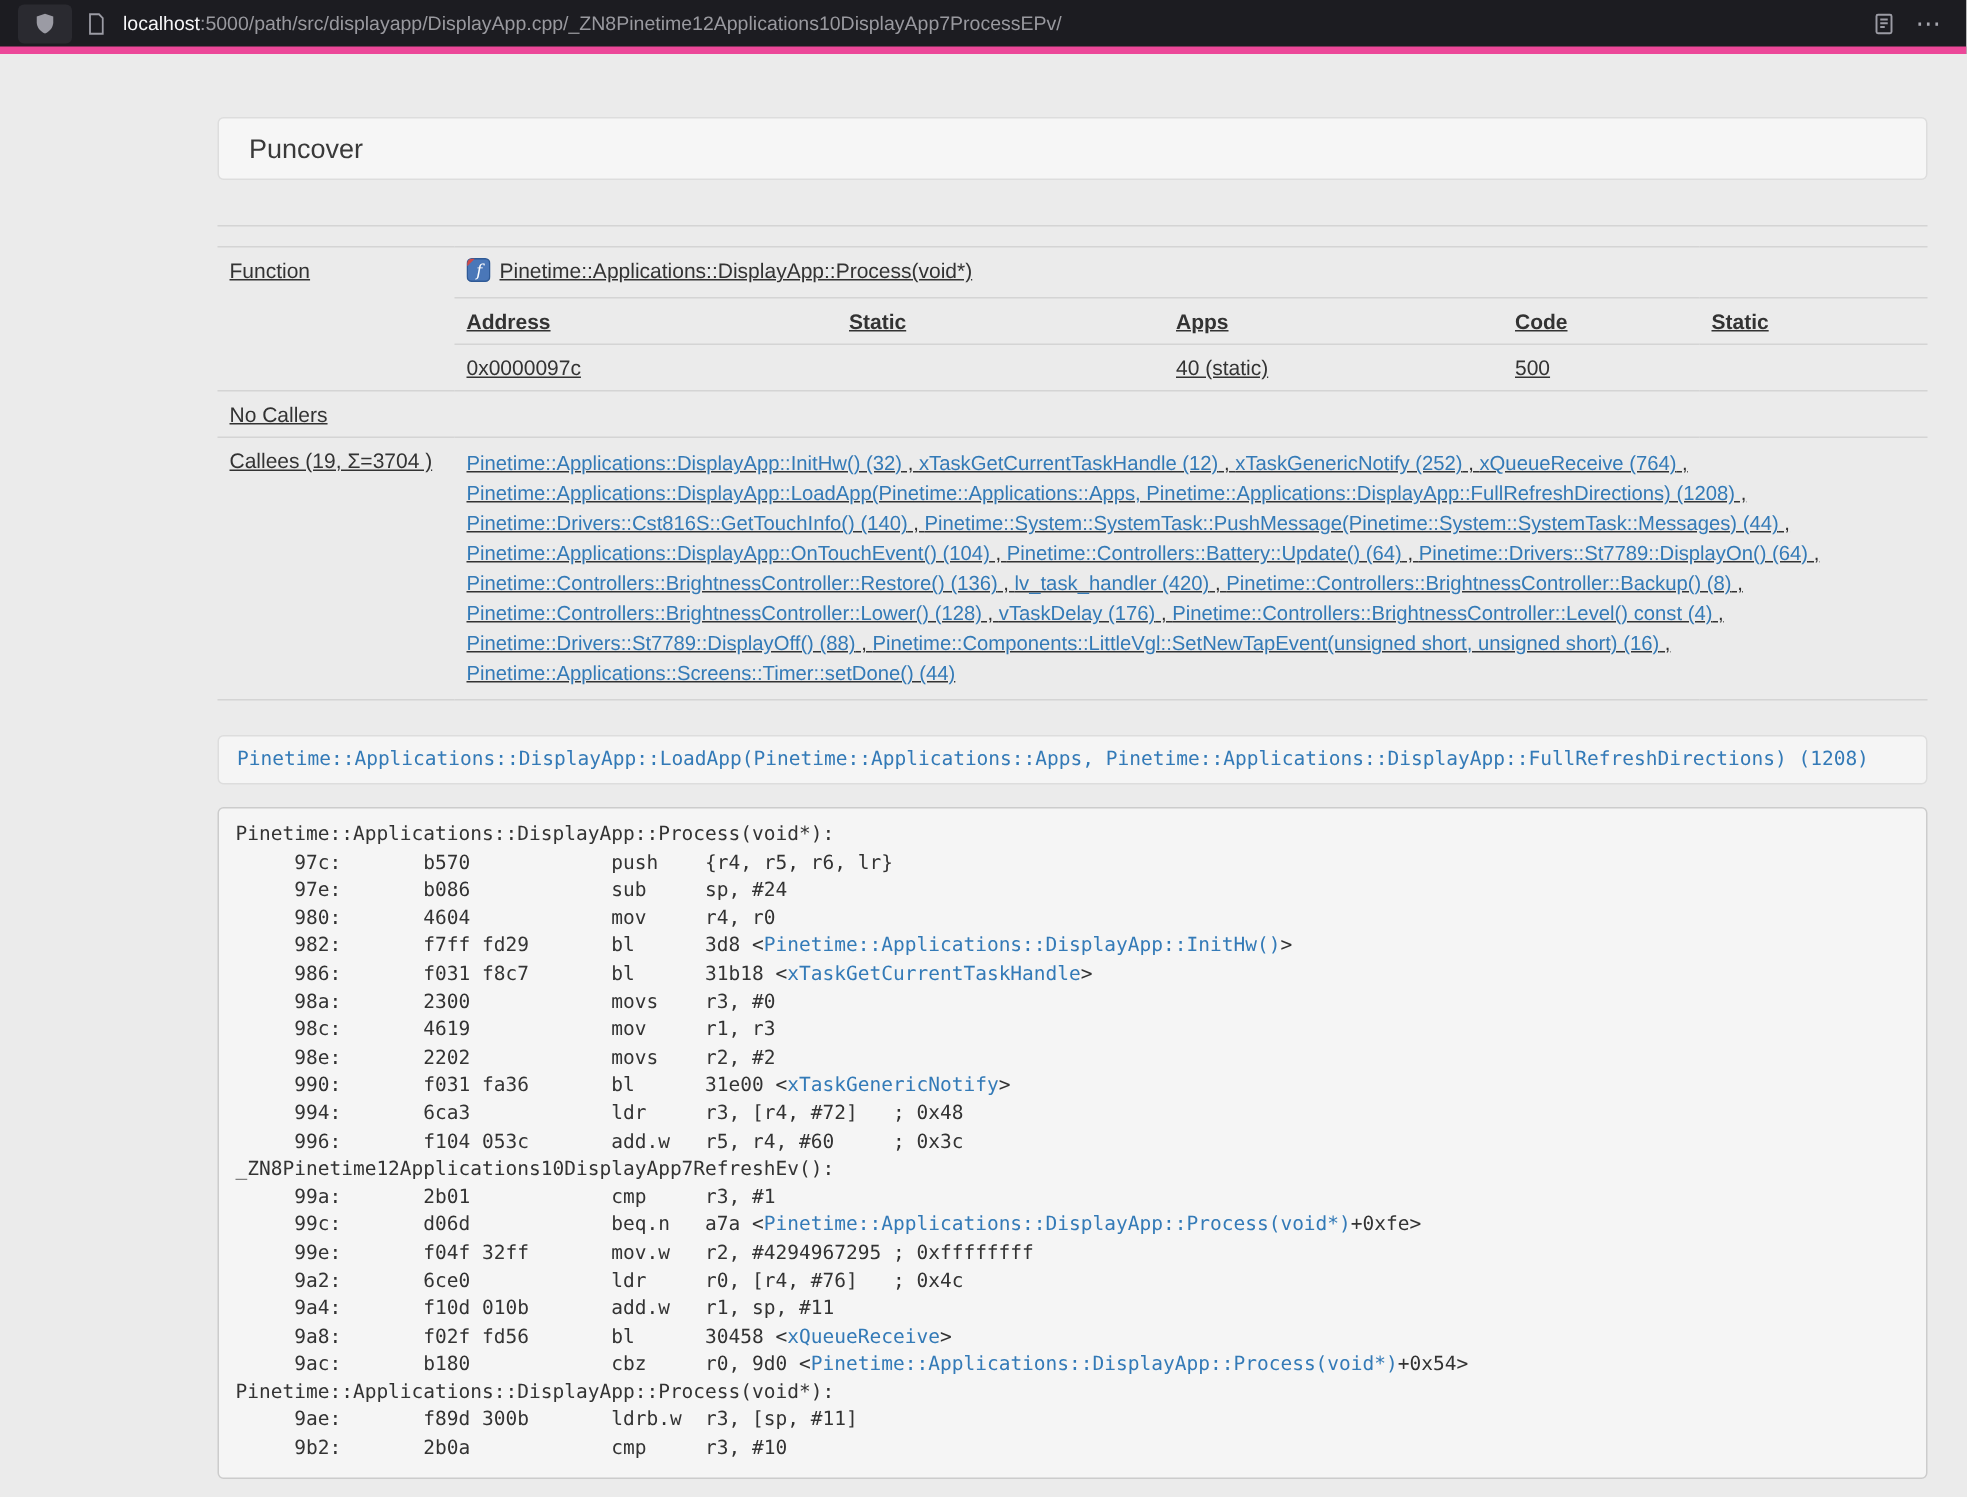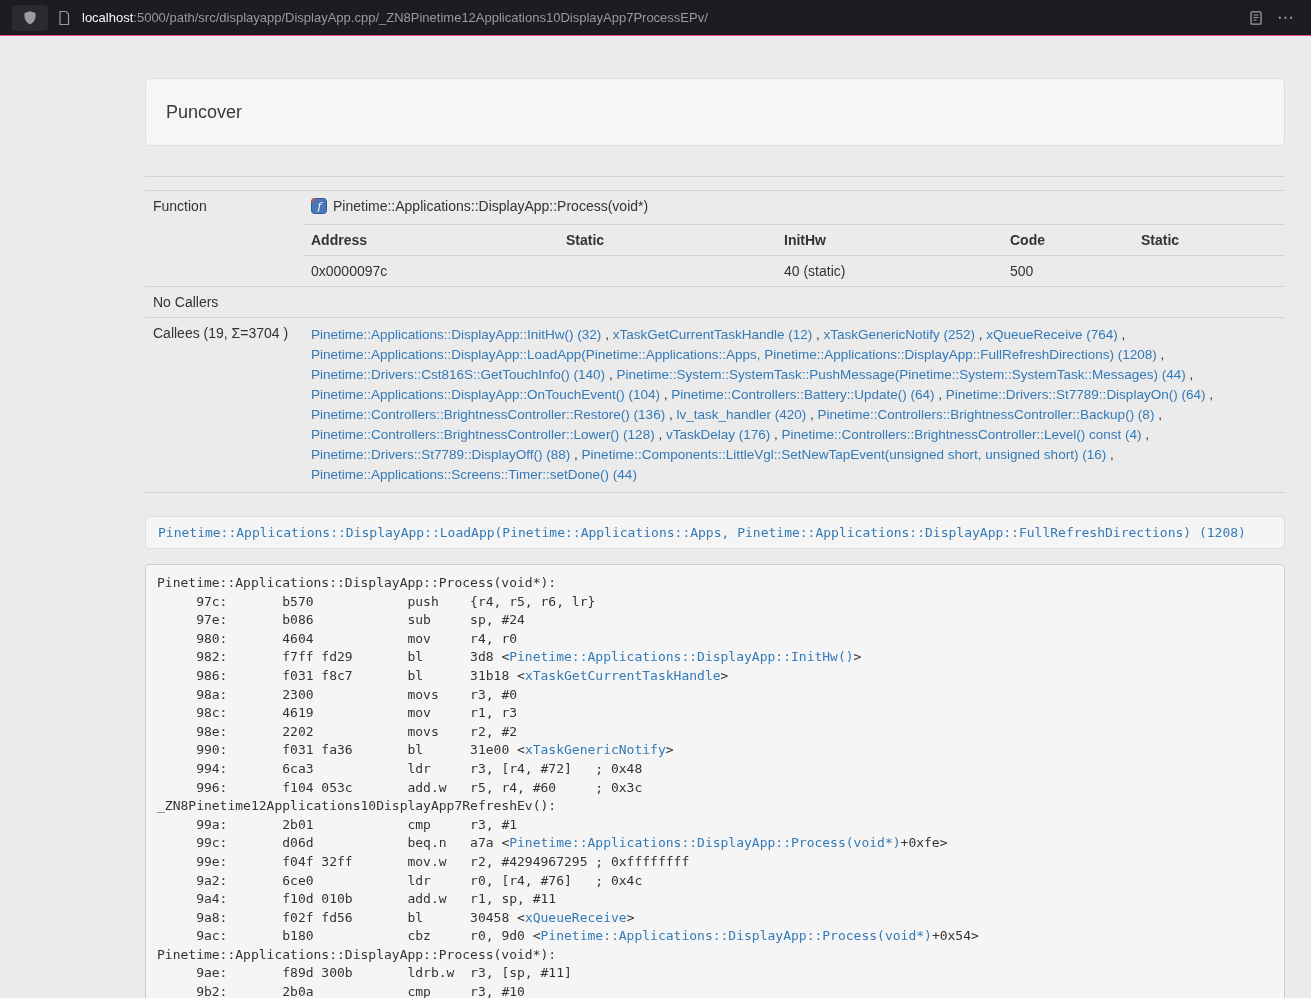--- a/index.html
+++ b/index.html
@@ -8,21 +8,21 @@
     font-family: "Liberation Sans", sans-serif;
     background: #ebebeb;
     color: #333;
   }
   a { color: #337ab7; text-decoration: none; }
 
   
   .browser-bar {
     height: 36px;
     background: #1c1c21;
-    border-bottom: 1px solid #ec4899;
+    border-bottom: 5px solid #ec4899;
     display: flex;
     align-items: center;
     padding: 0 12px;
     gap: 9px;
   }
   .shield-box {
     width: 36px; height: 26px;
     background: #2a2a30;
     border-radius: 4px;
     display: flex; align-items: center; justify-content: center;
@@ -44,21 +44,21 @@
     line-height: 1;
     padding: 0 4px;
     letter-spacing: 1px;
   }
 
   
   .page { width: 1140px; margin-left: 145px; }
 
   .navbar {
     margin-top: 42px;
-    height: 68px;
+    height: 42px;
     background: #f6f6f6;
     border: 1px solid #ddd;
     border-radius: 4px;
     display: flex;
     align-items: center;
     padding: 0 20px;
   }
   .brand { font-size: 18px; color: #3a3a3a; }
 
   hr.divider {
@@ -70,20 +70,21 @@
   .breadcrumb { margin-top: 21px; font-size: 15px; }
   .bc-sep, .bc-suffix { color: #333; }
 
   
   table.sym-table {
     width: 100%;
     border-collapse: collapse;
     margin-top: 13px;
     font-size: 14px;
     border-bottom: 1px solid #d4d4d4;
+    text-decoration: underline;
   }
   table.sym-table th, table.sym-table td {
     text-align: left;
     vertical-align: top;
     padding: 7px 8px;
     border-top: 1px solid #d4d4d4;
     font-weight: normal;
   }
   th.rowlabel { font-weight: bold; padding-left: 20px; white-space: nowrap; }
   tr.cols-row th { font-weight: bold; margin-top: 20px; }
@@ -176,21 +177,21 @@
                 <rect x="0.5" y="0.5" width="15" height="15" rx="3" fill="#4a77b8" stroke="#2f5a96"></rect>
                 <path d="M0.5 5.5V3.5c0-1.7 1.3-3 3-3h2z" fill="#cc4b4b"></path>
                 <text x="8.5" y="12" text-anchor="middle" font-size="11" font-style="italic" fill="#ffffff" font-family="DejaVu Serif, serif">f</text>
               </svg>
           </span><span>Pinetime::Applications::DisplayApp::Process(void*)</span>
         </td>
       </tr>
       <tr class="cols-row">
         <th>Address</th>
         <th>Static</th>
-        <th>InitHw</th>
+        <th>Apps</th>
         <th>Code</th>
         <th>Static</th>
       </tr>
       <tr>
         <td>0x0000097c</td>
         <td></td>
         <td>40 (static)</td>
         <td>500</td>
         <td></td>
       </tr>

